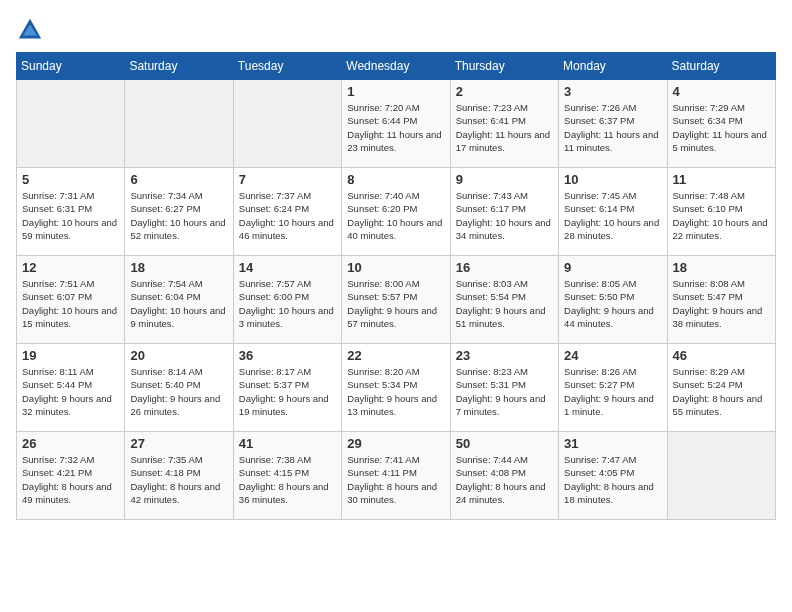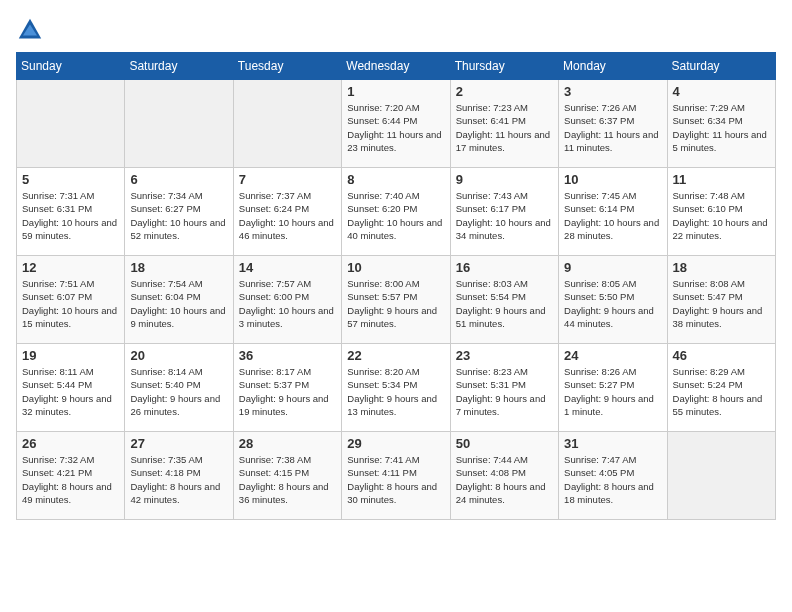--- a/index.html
+++ b/index.html
@@ -290,21 +290,21 @@
           Sunrise: 7:32 AM<br>Sunset: 4:21 PM<br>Daylight: 8 hours and 49 minutes.
         </div>
         </td>
         <td>
           <div class="day-number">27</div>
         <div class="cell-info">
           Sunrise: 7:35 AM<br>Sunset: 4:18 PM<br>Daylight: 8 hours and 42 minutes.
         </div>
         </td>
         <td>
-          <div class="day-number">28</div>
+          <div class="day-number">41</div>
         <div class="cell-info">
           Sunrise: 7:38 AM<br>Sunset: 4:15 PM<br>Daylight: 8 hours and 36 minutes.
         </div>
         </td>
         <td>
           <div class="day-number">29</div>
         <div class="cell-info">
           Sunrise: 7:41 AM<br>Sunset: 4:11 PM<br>Daylight: 8 hours and 30 minutes.
         </div>
         </td>

